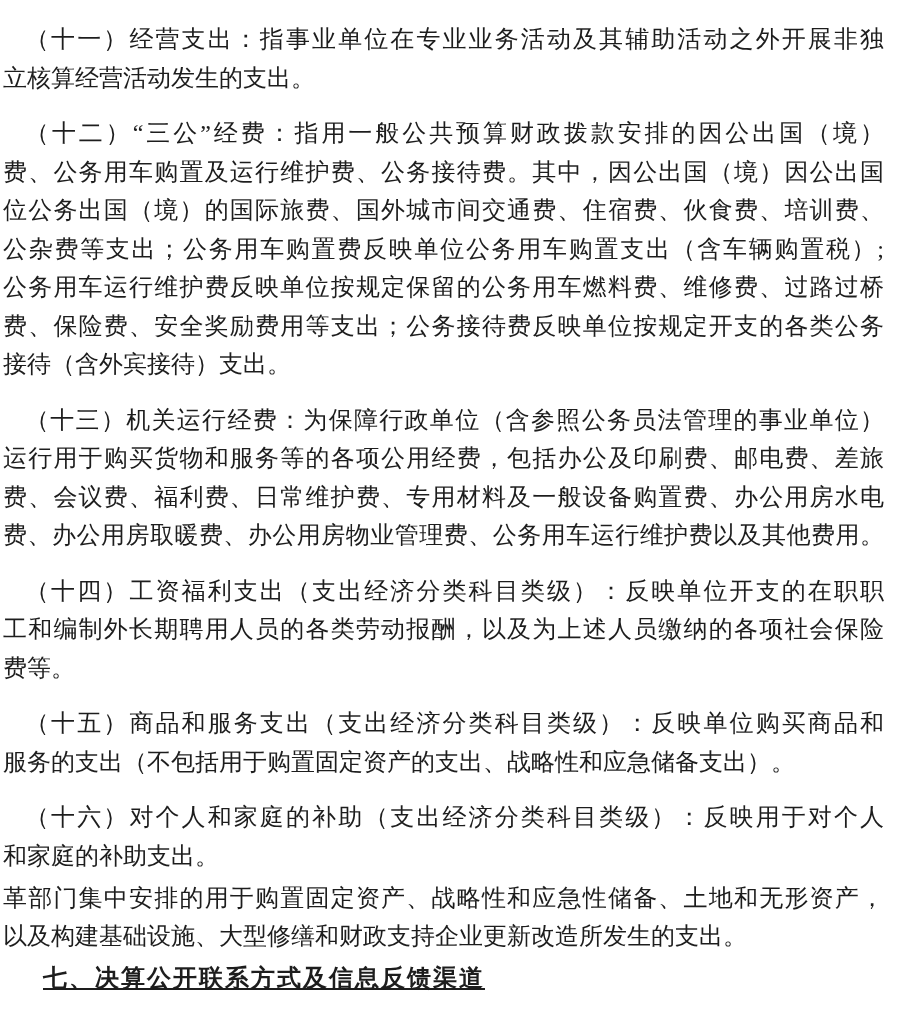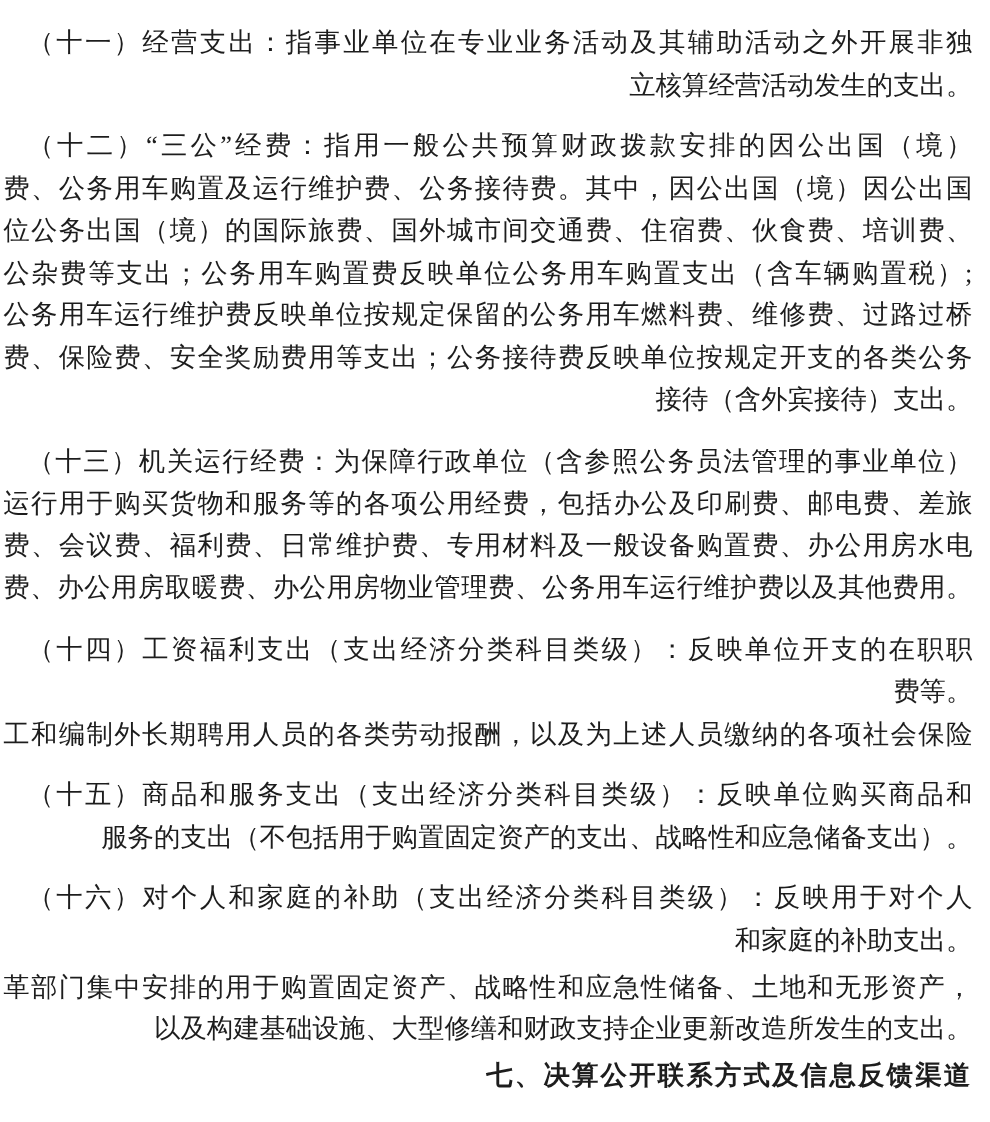--- a/index.html
+++ b/index.html
@@ -19,30 +19,31 @@
     color: #1d1d1d;
   }
   .paragraph {
     margin: 0 0 3.5px 0;
   }
   .line {
     font-size: 24px;
     line-height: 38.5px;
     height: 38.5px;
     overflow: hidden;
-    text-align: right;
+    text-align: left;
     white-space: nowrap;
   }
   .line.stretch {
     white-space: normal;
     text-align: justify;
     text-align-last: justify;
   }
   .line.first {
     text-indent: 40px;
+    text-decoration: underline;
   }
   .line.first-paren {
     text-indent: 22px;
     margin-top: 17px;
   }
   .paragraph.bold .line {
     font-weight: bold;
     letter-spacing: 2px;
   }
 </style>
@@ -65,22 +66,22 @@
         <div class="line">接待（含外宾接待）支出。</div>
       </div>
       <div class="paragraph">
         <div class="line first-paren stretch">（十三）机关运行经费：为保障行政单位（含参照公务员法管理的事业单位）</div>
         <div class="line stretch">运行用于购买货物和服务等的各项公用经费，包括办公及印刷费、邮电费、差旅</div>
         <div class="line stretch">费、会议费、福利费、日常维护费、专用材料及一般设备购置费、办公用房水电</div>
         <div class="line stretch">费、办公用房取暖费、办公用房物业管理费、公务用车运行维护费以及其他费用。</div>
       </div>
       <div class="paragraph">
         <div class="line first-paren stretch">（十四）工资福利支出（支出经济分类科目类级）：反映单位开支的在职职</div>
+        <div class="line stretch">工和编制外长期聘用人员的各类劳动报酬，以及为上述人员缴纳的各项社会保险</div>
         <div class="line">费等。</div>
-        <div class="line stretch">工和编制外长期聘用人员的各类劳动报酬，以及为上述人员缴纳的各项社会保险</div>
       </div>
       <div class="paragraph">
         <div class="line first-paren stretch">（十五）商品和服务支出（支出经济分类科目类级）：反映单位购买商品和</div>
         <div class="line">服务的支出（不包括用于购置固定资产的支出、战略性和应急储备支出）。</div>
       </div>
       <div class="paragraph">
         <div class="line first-paren stretch">（十六）对个人和家庭的补助（支出经济分类科目类级）：反映用于对个人</div>
         <div class="line">和家庭的补助支出。</div>
       </div>
       <div class="paragraph">

